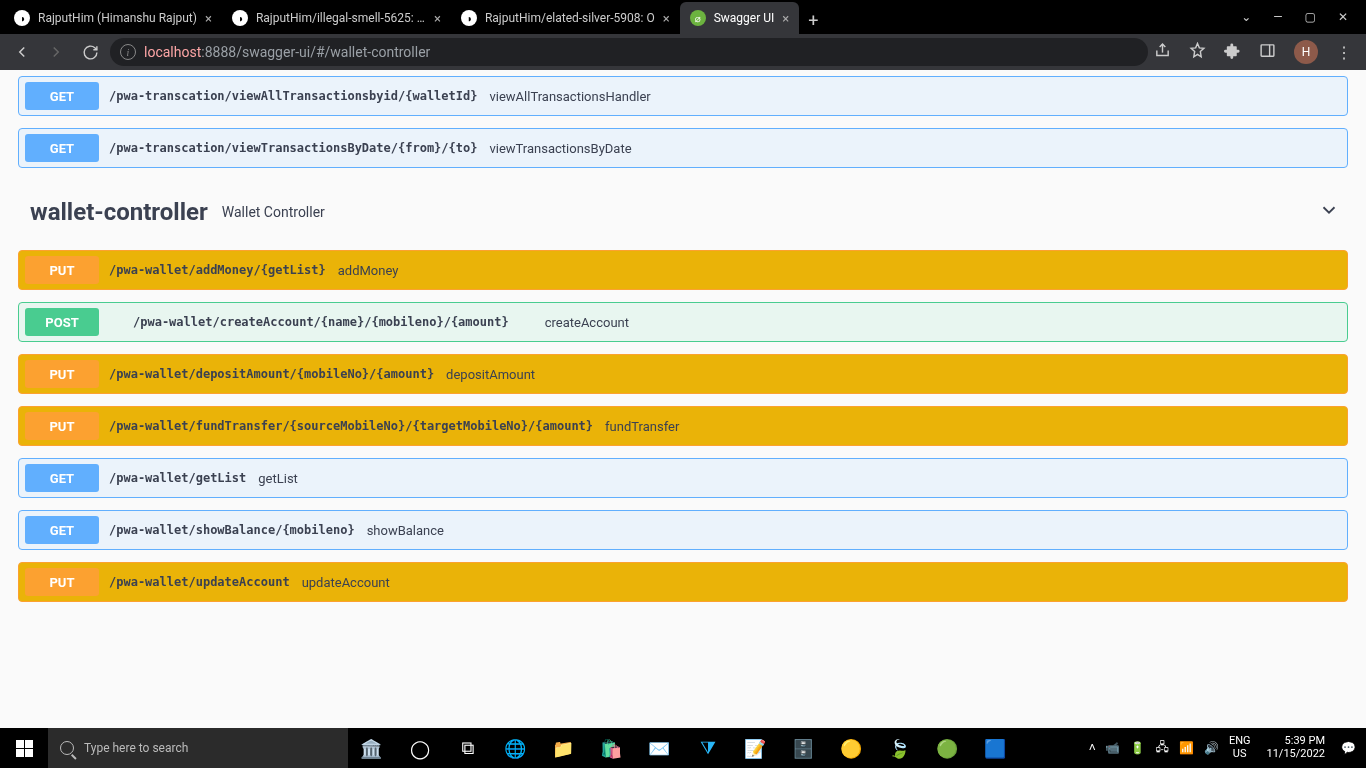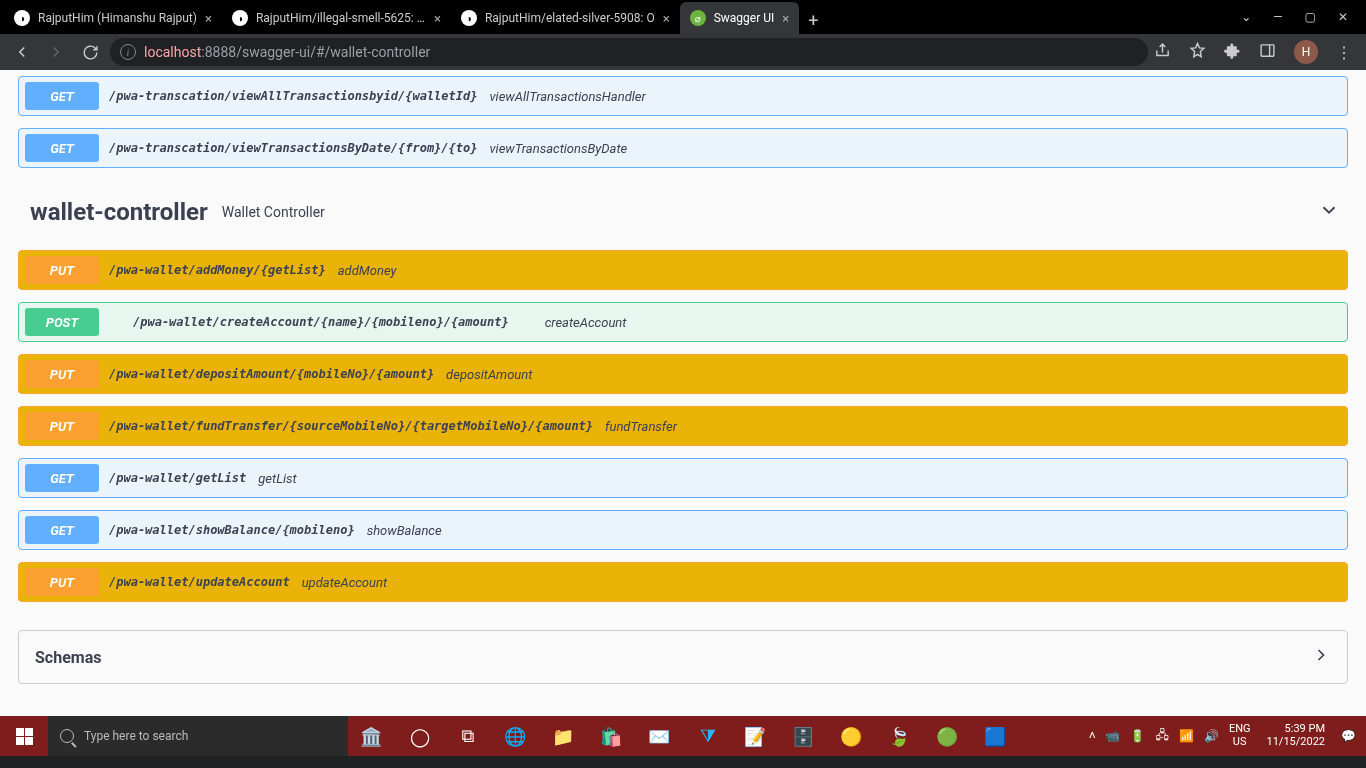--- a/index.html
+++ b/index.html
@@ -28,21 +28,21 @@
   .url-path { color: #9aa0a6; }
   .addr-actions { display: flex; align-items: center; gap: 18px; color: #ccc; padding-right: 6px; }
   .avatar-h { width: 24px; height: 24px; border-radius: 50%; background: #8d5a4a; color: #fff; display: flex; align-items: center; justify-content: center; font-size: 12px; }
 
   
   .page { background: #fafafa; height: calc(768px - 34px - 36px - 40px); overflow-y: auto; position: relative; padding: 6px 18px 20px 18px; }
   .page::-webkit-scrollbar { width: 16px; }
   .page::-webkit-scrollbar-track { background: #f1f1f1; }
   .page::-webkit-scrollbar-thumb { background: #c1c1c1; }
 
-  .op { border-radius: 4px; margin-bottom: 12px; display: flex; align-items: center; padding: 5px 6px; cursor: pointer; font-style: italic; }
+  .op { border-radius: 4px; margin-bottom: 12px; display: flex; align-items: center; padding: 5px 6px; cursor: pointer; }
   .op.get { background: #ebf3fb; border: 1px solid #61affe; }
   .op.put { background: #eab308; border: 1px solid #fca130; }
   .op.post { background: #e8f6f0; border: 1px solid #49cc90; gap: 24px; }
   .method { width: 74px; height: 28px; border-radius: 3px; color: #fff; font-weight: 700; font-size: 13px; display: flex; align-items: center; justify-content: center; margin-right: 10px; }
   .method.get { background: #61affe; }
   .method.put { background: #fca130; }
   .method.post { background: #49cc90; }
   .path { font-family: "Consolas", monospace; font-weight: 700; font-size: 12px; color: #3b4151; margin-right: 12px; }
   .desc { font-size: 13px; color: #3b4151; }
 
@@ -51,21 +51,21 @@
   .controller-sub { font-size: 14px; color: #3b4151; }
   .chev { margin-left: auto; }
   .chev svg { width: 22px; height: 22px; stroke: #3b4151; stroke-width: 2; fill: none; }
 
   .schemas { border: 1px solid #ccc; border-radius: 4px; padding: 14px 16px; display: flex; align-items: center; cursor: pointer; margin-top: 28px; }
   .schemas-title { font-weight: 700; color: #3b4151; font-size: 16px; }
   .schemas .chevr { margin-left: auto; }
   .schemas .chevr svg { width: 20px; height: 20px; stroke: #3b4151; stroke-width: 2; fill: none; }
 
   
-  .taskbar { position: absolute; bottom: 12px; left: 0; right: 0; height: 40px; background: #7f1d1d; display: flex; align-items: center; color: #fff; font-size: 12px; }
+  .taskbar { position: absolute; bottom: 0; left: 0; right: 0; height: 40px; background: #000000; display: flex; align-items: center; color: #fff; font-size: 12px; }
   .tb-start { width: 48px; height: 40px; display: flex; align-items: center; justify-content: center; cursor: pointer; }
   .tb-search { display: flex; align-items: center; background: #2b2b2b; height: 40px; padding: 0 12px; width: 300px; color: #bbb; gap: 10px; cursor: text; }
   .tb-apps { display: flex; align-items: center; height: 40px; }
   .tb-app { width: 48px; height: 40px; display: flex; align-items: center; justify-content: center; cursor: pointer; font-size: 18px; }
   .tb-tray { margin-left: auto; display: flex; align-items: center; gap: 10px; padding: 0 10px; }
   .tb-clock { text-align: right; line-height: 1.15; font-size: 11px; padding: 0 6px; }
   .tb-lang { text-align: center; line-height: 1.15; font-size: 11px; }
   .search-icon { width: 14px; height: 14px; border: 1.5px solid #bbb; border-radius: 50%; position: relative; }
   .search-icon::after { content: ""; position: absolute; width: 6px; height: 1.5px; background: #bbb; bottom: -3px; right: -4px; transform: rotate(45deg); }
 
@@ -215,28 +215,20 @@
         <div class="path">/pwa-wallet/showBalance/{mobileno}</div>
         <div class="desc">showBalance</div>
       </div>
       <div class="op put">
         <div class="method put">PUT</div>
         <div class="path">/pwa-wallet/updateAccount</div>
         <div class="desc">updateAccount</div>
       </div>
     </div>
 
-  <div class="schemas">
-    <span class="schemas-title">Schemas</span>
-    <span class="chevr">
-      <svg viewBox="0 0 24 24">
-          <path d="M9 6l6 6-6 6"></path>
-        </svg>
-    </span>
-  </div>
 </div>
 
 <div class="taskbar">
   <div class="tb-start">
     <div class="win-logo">
         <span></span>
         <span></span>
         <span></span>
         <span></span>
       </div>

